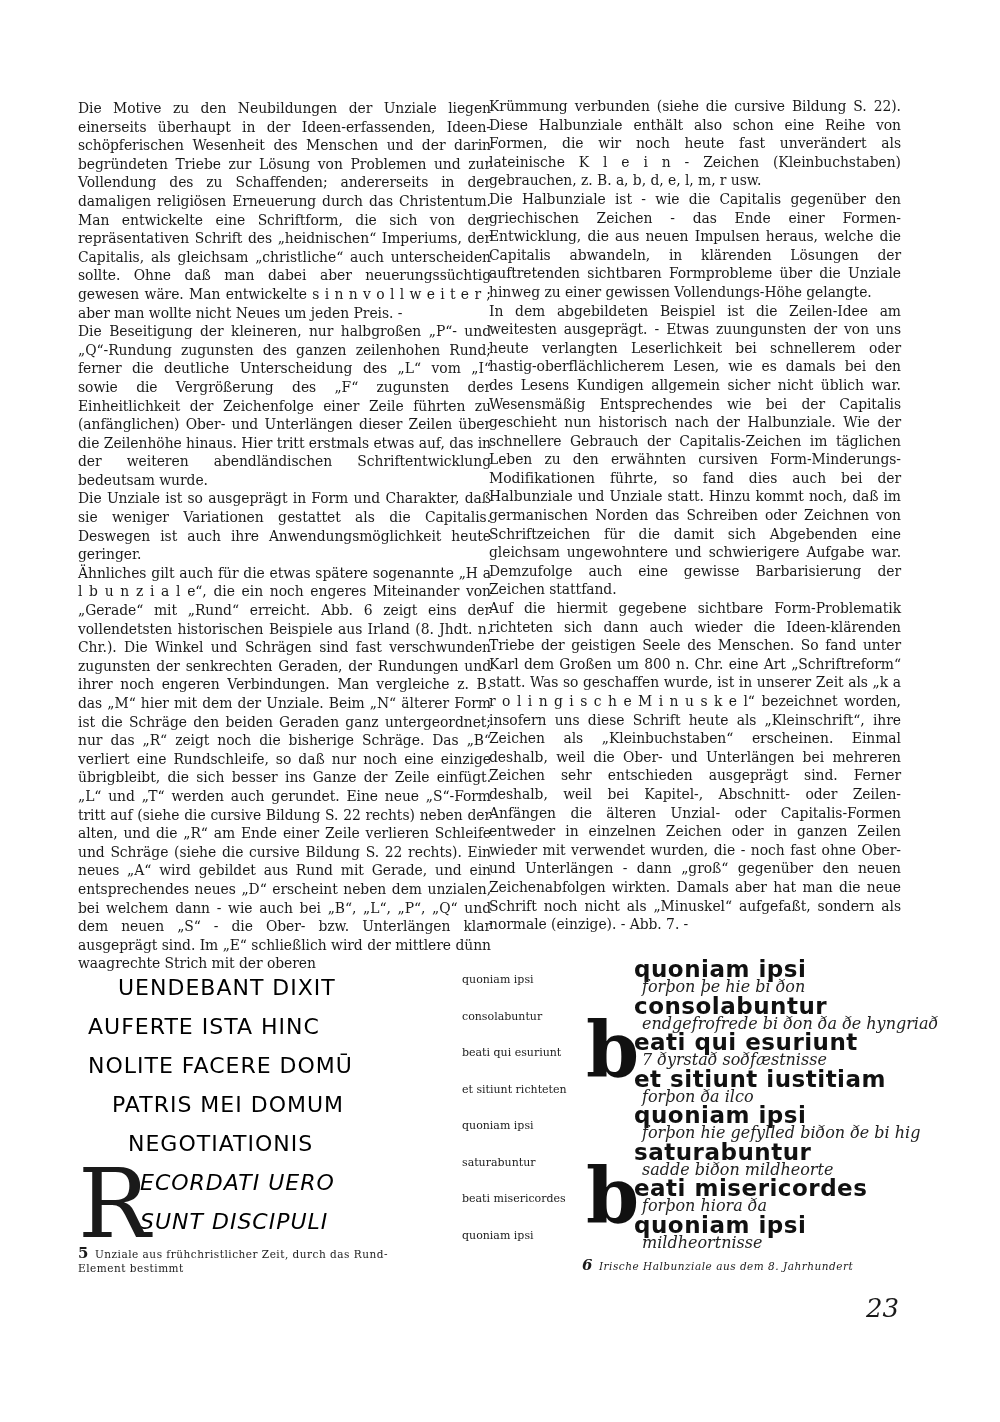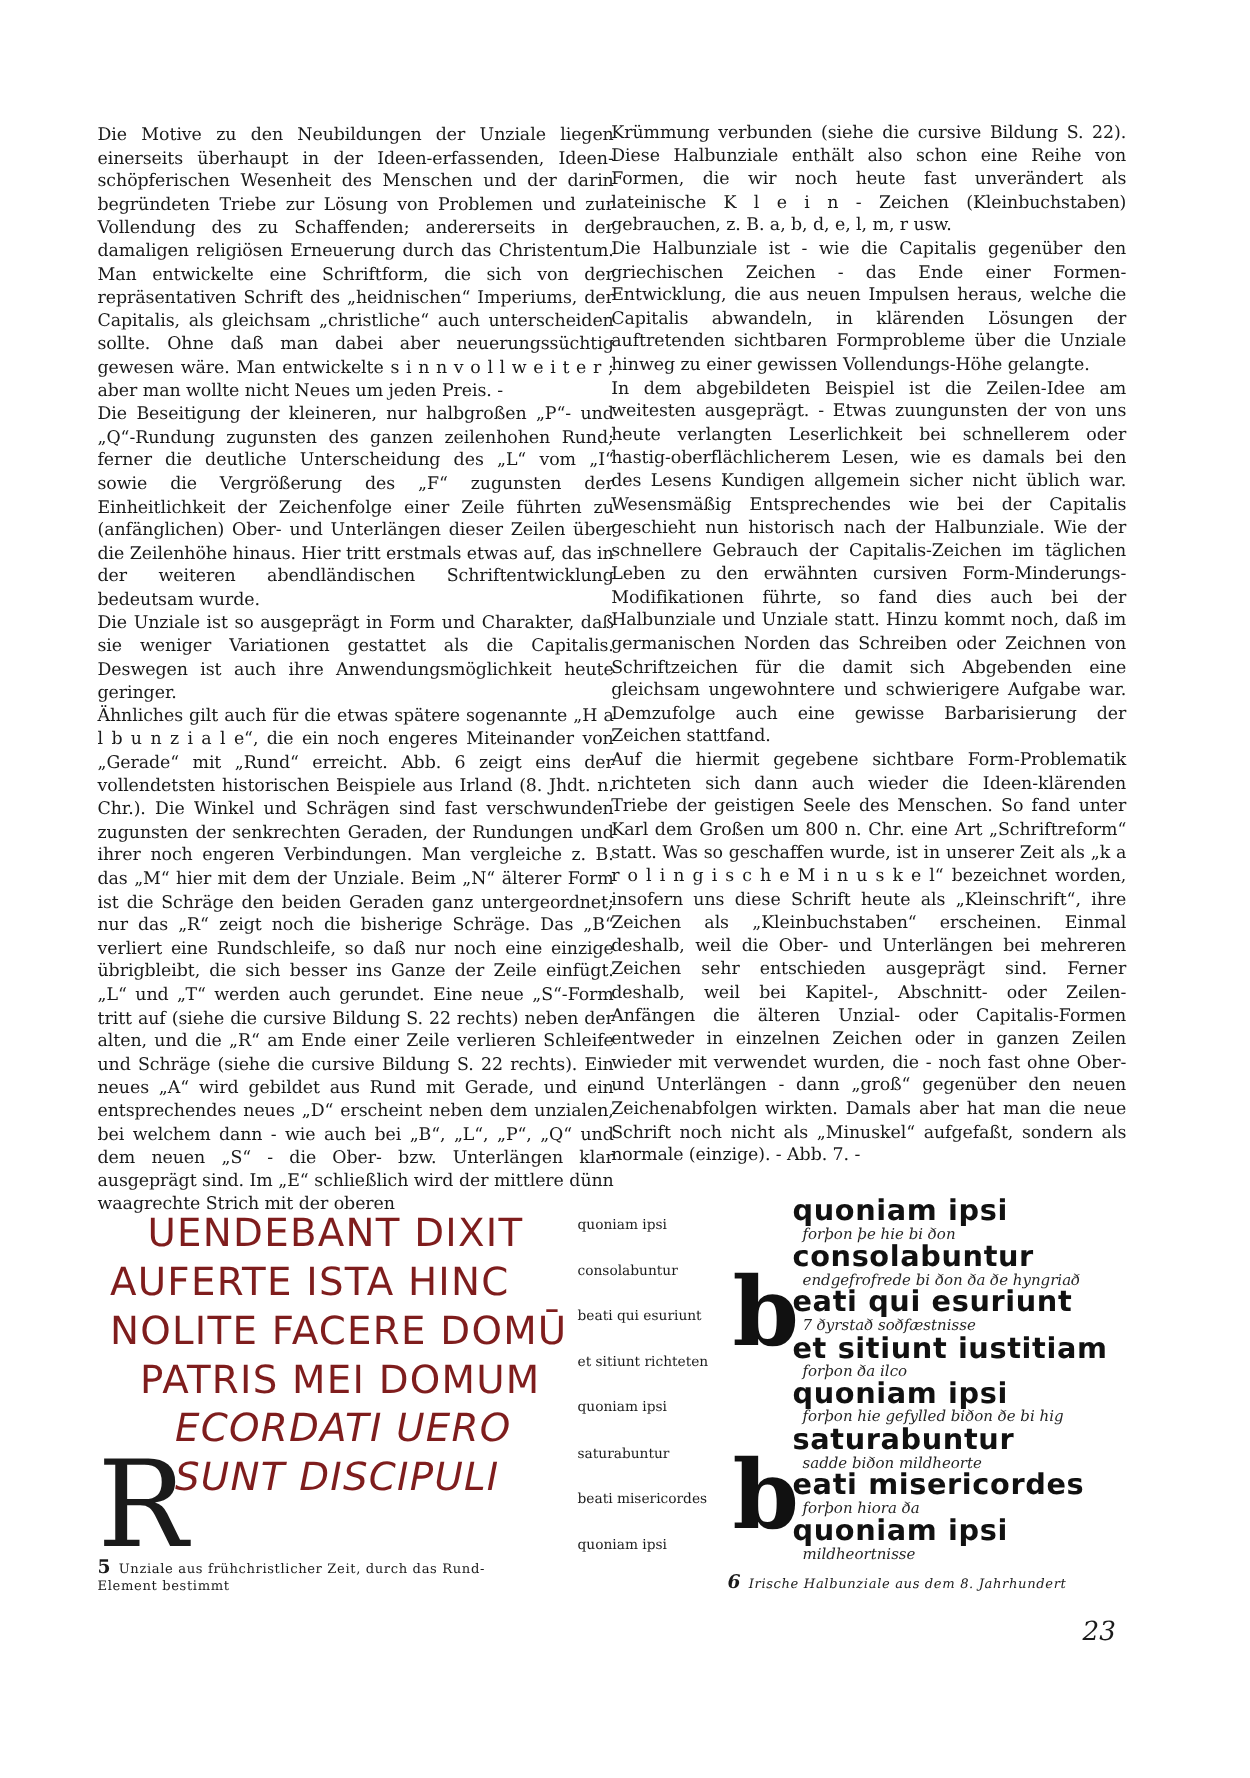--- a/index.html
+++ b/index.html
@@ -4,46 +4,46 @@
 <style>
   html,body{margin:0;padding:0;background:#fff;}
   body{width:1000px;height:1422px;position:relative;overflow:hidden;color:#1a1a1a;
        font-family:"DejaVu Serif","Liberation Serif",serif;}
   .col{position:absolute;top:99px;width:413px;font-size:13.9px;line-height:18.6px;
        text-align:justify;letter-spacing:-0.05px;}
   .col-left{left:78px;}
   .col-right{left:489px;width:412px;top:97px;}
   .col p{margin:0;}
   .fig5{position:absolute;left:88px;top:968px;width:360px;}
-  .fig5 .line{font-family:"DejaVu Sans","Liberation Sans",sans-serif;font-size:31px;
-       line-height:39px;letter-spacing:1px;white-space:nowrap;font-weight:400;color:#7f1d1d;}
+  .fig5 .line{font-family:"DejaVu Sans","Liberation Sans",sans-serif;font-size:22px;
+       line-height:39px;letter-spacing:1px;white-space:nowrap;font-weight:400;color:#000000;}
   .fig5 .l0{padding-left:30px;}
   .fig5 .l1{padding-left:0;}
   .fig5 .l2{padding-left:0;}
   .fig5 .l3{padding-left:24px;}
   .fig5 .l4{padding-left:40px;}
   .fig5 .bigR{position:absolute;left:-10px;top:188px;font-size:96px;line-height:96px;
        font-family:"DejaVu Serif",serif;}
   .fig5 .l5,.fig5 .l6{padding-left:52px;font-style:italic;}
   .cap{position:absolute;font-size:10.5px;line-height:14px;letter-spacing:0.5px;}
   .cap .num{font-weight:bold;font-size:15px;margin-right:6px;}
   .cap5{left:78px;top:1246px;width:330px;}
   .cap6{left:582px;top:1258px;width:320px;font-style:italic;}
   .fig6-labels{position:absolute;left:462px;top:972px;width:120px;font-size:11px;}
   .fig6-labels div{height:36.5px;line-height:16px;white-space:nowrap;}
   .fig6-ms{position:absolute;left:634px;top:958px;width:260px;}
   .ms-line{font-family:"DejaVu Sans","Liberation Sans",sans-serif;font-weight:bold;
        font-size:23px;line-height:22px;white-space:nowrap;color:#111;letter-spacing:0.5px;}
-  .gloss{font-family:"DejaVu Serif",serif;font-style:italic;font-size:12px;line-height:14.5px;
+  .gloss{font-family:"DejaVu Serif",serif;font-style:italic;font-size:16px;line-height:14.5px;
        padding-left:8px;white-space:nowrap;color:#222;}
   .initial-b{position:absolute;font-family:"DejaVu Serif",serif;font-size:76px;line-height:76px;
        font-weight:bold;color:#111;}
   .ib1{left:586px;top:1012px;}
   .ib2{left:586px;top:1158px;}
-  .page-number{position:absolute;left:866px;top:1293px;font-style:italic;font-size:21px;}
+  .page-number{position:absolute;left:866px;top:1293px;font-style:italic;font-size:26px;}
 </style>
 </head>
 <body>
 
 <div class="col col-left">
   <p>Die Motive zu den Neubildungen der Unziale liegen einerseits überhaupt in der Ideen-erfassenden, Ideen-schöpferischen Wesenheit des Menschen und der darin begründeten Triebe zur Lösung von Problemen und zur Vollendung des zu Schaffenden; andererseits in der damaligen religiösen Erneuerung durch das Christentum. Man entwickelte eine Schriftform, die sich von der repräsentativen Schrift des „heidnischen“ Imperiums, der Capitalis, als gleichsam „christliche“ auch unterscheiden sollte. Ohne daß man dabei aber neuerungssüchtig gewesen wäre. Man entwickelte s i n n v o l l  w e i t e r ; aber man wollte nicht Neues um jeden Preis. -</p>
   <p>Die Beseitigung der kleineren, nur halbgroßen „P“- und „Q“-Rundung zugunsten des ganzen zeilenhohen Rund; ferner die deutliche Unterscheidung des „L“ vom „I“ sowie die Vergrößerung des „F“ zugunsten der Einheitlichkeit der Zeichenfolge einer Zeile führten zu (anfänglichen) Ober- und Unterlängen dieser Zeilen über die Zeilenhöhe hinaus. Hier tritt erstmals etwas auf, das in der weiteren abendländischen Schriftentwicklung bedeutsam wurde.</p>
   <p>Die Unziale ist so ausgeprägt in Form und Charakter, daß sie weniger Variationen gestattet als die Capitalis. Deswegen ist auch ihre Anwendungsmöglichkeit heute geringer.</p>
   <p>Ähnliches gilt auch für die etwas spätere sogenannte „H a l b u n z i a l e“, die ein noch engeres Miteinander von „Gerade“ mit „Rund“ erreicht. Abb. 6 zeigt eins der vollendetsten historischen Beispiele aus Irland (8. Jhdt. n. Chr.). Die Winkel und Schrägen sind fast verschwunden zugunsten der senkrechten Geraden, der Rundungen und ihrer noch engeren Verbindungen. Man vergleiche z. B. das „M“ hier mit dem der Unziale. Beim „N“ älterer Form ist die Schräge den beiden Geraden ganz untergeordnet; nur das „R“ zeigt noch die bisherige Schräge. Das „B“ verliert eine Rundschleife, so daß nur noch eine einzige übrigbleibt, die sich besser ins Ganze der Zeile einfügt. „L“ und „T“ werden auch gerundet. Eine neue „S“-Form tritt auf (siehe die cursive Bildung S. 22 rechts) neben der alten, und die „R“ am Ende einer Zeile verlieren Schleife und Schräge (siehe die cursive Bildung S. 22 rechts). Ein neues „A“ wird gebildet aus Rund mit Gerade, und ein entsprechendes neues „D“ erscheint neben dem unzialen, bei welchem dann - wie auch bei „B“, „L“, „P“, „Q“ und dem neuen „S“ - die Ober- bzw. Unterlängen klar ausgeprägt sind. Im „E“ schließlich wird der mittlere dünn waagrechte Strich mit der oberen</p>
 </div>
@@ -53,20 +53,21 @@
   <p>Die Halbunziale ist - wie die Capitalis gegenüber den griechischen Zeichen - das Ende einer Formen-Entwicklung, die aus neuen Impulsen heraus, welche die Capitalis abwandeln, in klärenden Lösungen der auftretenden sichtbaren Formprobleme über die Unziale hinweg zu einer gewissen Vollendungs-Höhe gelangte.</p>
   <p>In dem abgebildeten Beispiel ist die Zeilen-Idee am weitesten ausgeprägt. - Etwas zuungunsten der von uns heute verlangten Leserlichkeit bei schnellerem oder hastig-oberflächlicherem Lesen, wie es damals bei den des Lesens Kundigen allgemein sicher nicht üblich war. Wesensmäßig Entsprechendes wie bei der Capitalis geschieht nun historisch nach der Halbunziale. Wie der schnellere Gebrauch der Capitalis-Zeichen im täglichen Leben zu den erwähnten cursiven Form-Minderungs-Modifikationen führte, so fand dies auch bei der Halbunziale und Unziale statt. Hinzu kommt noch, daß im germanischen Norden das Schreiben oder Zeichnen von Schriftzeichen für die damit sich Abgebenden eine gleichsam ungewohntere und schwierigere Aufgabe war. Demzufolge auch eine gewisse Barbarisierung der Zeichen stattfand.</p>
   <p>Auf die hiermit gegebene sichtbare Form-Problematik richteten sich dann auch wieder die Ideen-klärenden Triebe der geistigen Seele des Menschen. So fand unter Karl dem Großen um 800 n. Chr. eine Art „Schriftreform“ statt. Was so geschaffen wurde, ist in unserer Zeit als „k a r o l i n g i s c h e  M i n u s k e l“ bezeichnet worden, insofern uns diese Schrift heute als „Kleinschrift“, ihre Zeichen als „Kleinbuchstaben“ erscheinen. Einmal deshalb, weil die Ober- und Unterlängen bei mehreren Zeichen sehr entschieden ausgeprägt sind. Ferner deshalb, weil bei Kapitel-, Abschnitt- oder Zeilen-Anfängen die älteren Unzial- oder Capitalis-Formen entweder in einzelnen Zeichen oder in ganzen Zeilen wieder mit verwendet wurden, die - noch fast ohne Ober- und Unterlängen - dann „groß“ gegenüber den neuen Zeichenabfolgen wirkten. Damals aber hat man die neue Schrift noch nicht als „Minuskel“ aufgefaßt, sondern als normale (einzige). - Abb. 7. -</p>
 </div>
 
 <div class="fig5">
   <div class="line l0">UENDEBANT DIXIT</div>
   <div class="line l1">AUFERTE ISTA HINC</div>
   <div class="line l2">NOLITE FACERE DOMŪ</div>
   <div class="line l3">PATRIS MEI DOMUM</div>
+  <div class="line l4">NEGOTIATIONIS</div>
   <div class="bigR">R</div>
   <div class="line l5">ECORDATI UERO</div>
   <div class="line l6">SUNT DISCIPULI</div>
 </div>
 
 <div class="cap cap5">
   <span class="num">5</span><span>Unziale aus frühchristlicher Zeit, durch das Rund-Element bestimmt</span>
 </div>
 
 <div class="fig6-labels">

